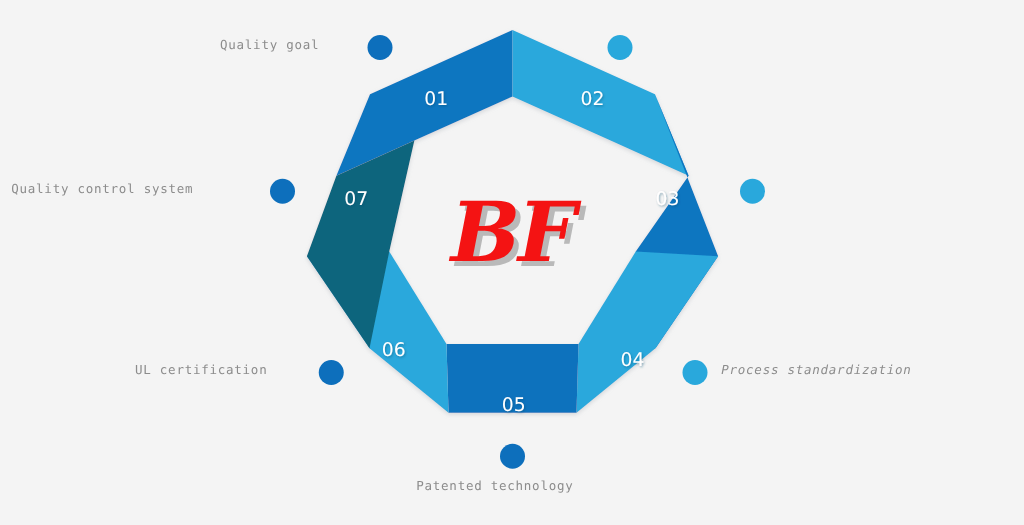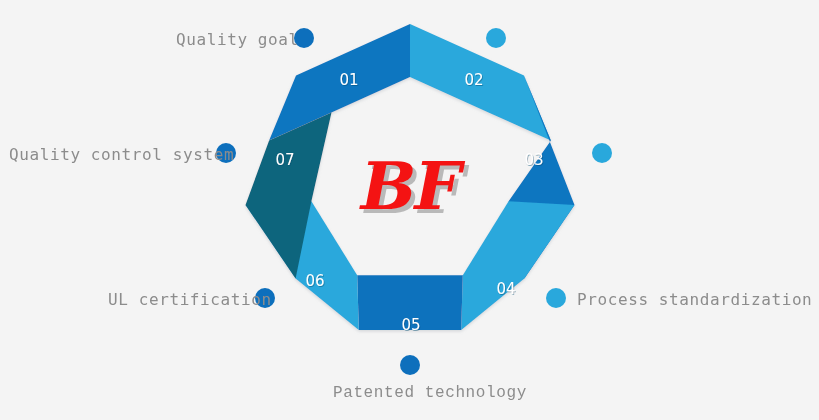--- a/index.html
+++ b/index.html
@@ -29,21 +29,21 @@
   .seg-num {
     font-family: "DejaVu Sans", "Liberation Sans", sans-serif;
     font-size: 15px;
     fill: #ffffff;
     text-anchor: middle;
     dominant-baseline: middle;
   }
   .label {
     position: absolute;
     color: #8c8c8c;
-    font-size: 16px;
+    font-size: 10px;
     font-family: "DejaVu Sans Mono", "Liberation Mono", monospace;
     letter-spacing: 0.6px;
     white-space: nowrap;
     line-height: 1;
   }
   .dot {
     position: absolute;
     border-radius: 50%;
     width: 20px;
     height: 20px;
@@ -54,21 +54,21 @@
 
   #lbl-02 { left: 517px;  top: 32px; }
   #dot-02 { left: 486px;  top: 28px; }
 
   #lbl-03 { left: 623px;  top: 147px; }
   #dot-03 { left: 592px;  top: 143px; }
 
   #lbl-04 { left: 577px;  top: 292px; }
   #dot-04 { left: 546px;  top: 288px; }
 
-  #lbl-05 { left: 333px;  top: 385px; font-family: Liberation Mono, monospace; }
+  #lbl-05 { left: 333px;  top: 385px; }
   #dot-05 { left: 400px;  top: 355px; }
 
   #lbl-06 { left: 108px;  top: 292px; }
   #dot-06 { left: 255px;  top: 288px; }
 
   #lbl-07 { left: 9px;    top: 147px; }
   #dot-07 { left: 216px;  top: 143px; }
 
   #brand {
     position: absolute;
@@ -137,21 +137,21 @@
   </svg>
 
   <div class="dot" id="dot-01" style="background: rgb(13, 111, 188);"></div>
   <div class="label" id="lbl-01" style="color: rgb(140, 140, 140);">Quality goal</div>
 
   <div class="dot" id="dot-02" style="background: rgb(41, 168, 220);"></div>
 
   <div class="dot" id="dot-03" style="background: rgb(41, 168, 220);"></div>
 
   <div class="dot" id="dot-04" style="background: rgb(41, 168, 220);"></div>
-  <div class="label" id="lbl-04" style="color: rgb(140, 140, 140);">Process standardization</div>
+  <div class="label" id="lbl-04" style="color: rgb(140, 140, 140); font-style: italic;">Process standardization</div>
 
   <div class="dot" id="dot-05" style="background: rgb(13, 111, 188);"></div>
   <div class="label" id="lbl-05" style="color: rgb(140, 140, 140);">Patented technology</div>
 
   <div class="dot" id="dot-06" style="background: rgb(13, 111, 188);"></div>
   <div class="label" id="lbl-06" style="color: rgb(140, 140, 140);">UL certification</div>
 
   <div class="dot" id="dot-07" style="background: rgb(13, 111, 188);"></div>
   <div class="label" id="lbl-07" style="color: rgb(140, 140, 140);">Quality control system</div>
 

